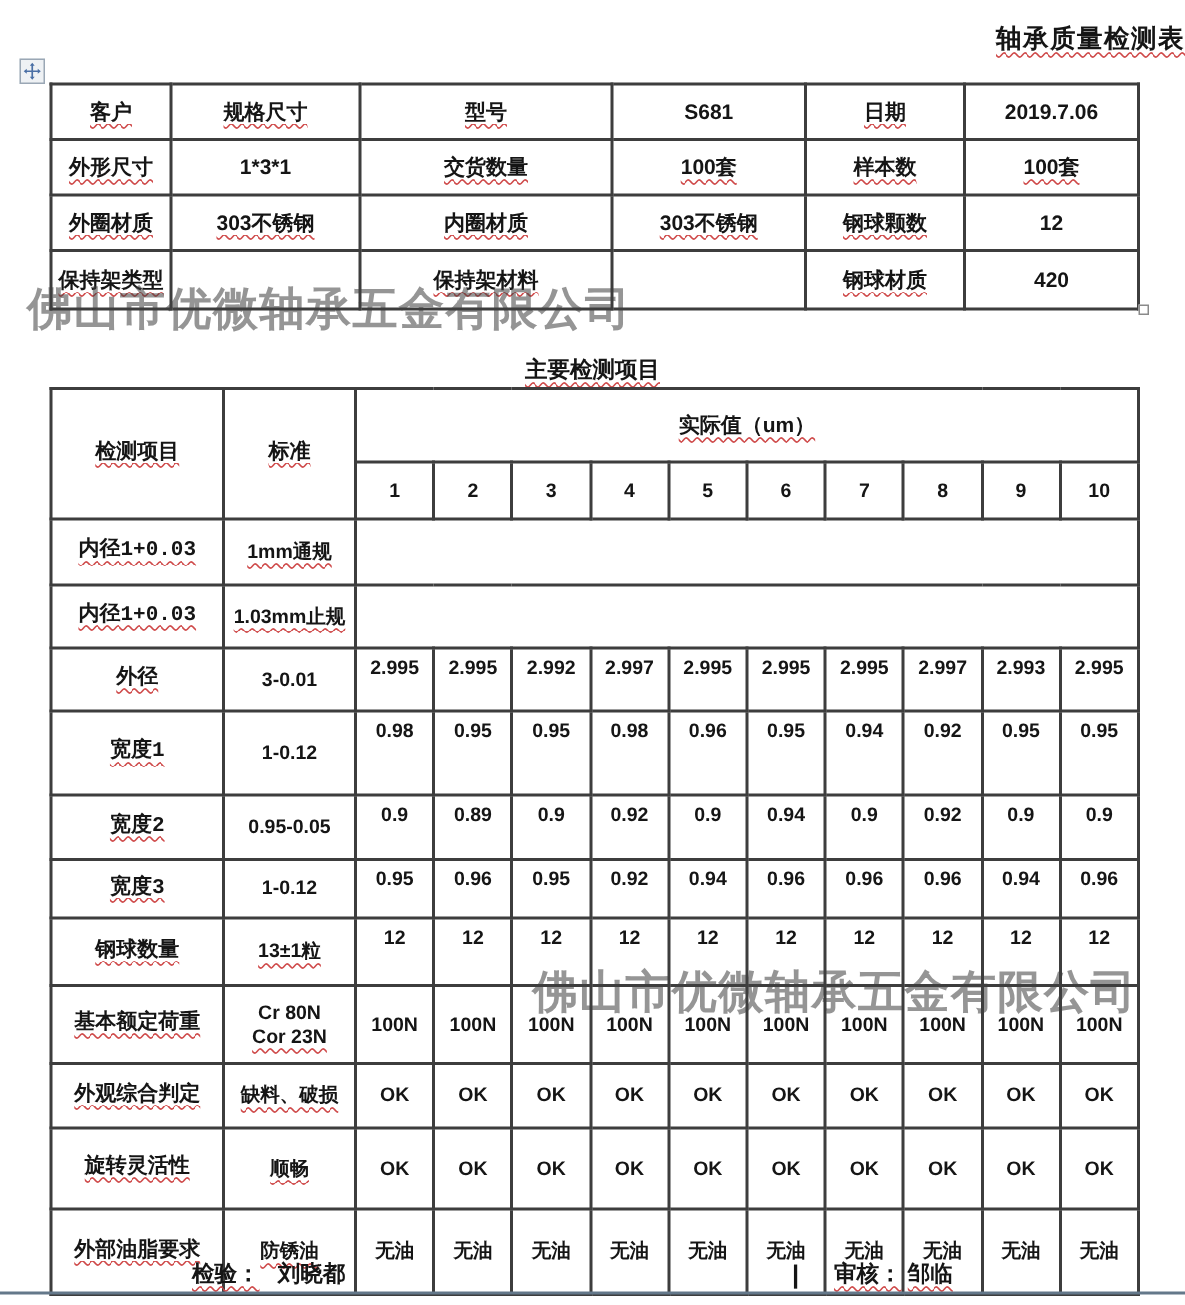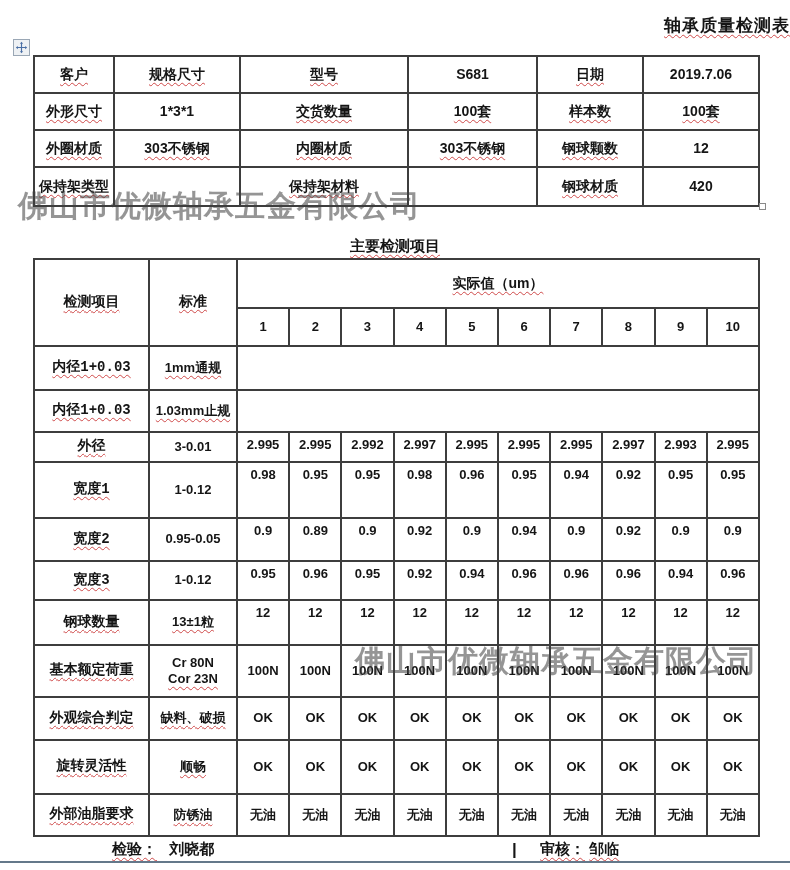--- a/index.html
+++ b/index.html
@@ -47,21 +47,21 @@
   #watermark-top { left:18px; top:186px; }
   #watermark-middle { left:355px; top:641px; }
   #doc-subtitle {
     top:222px; left:0; width:100%; text-align:center; font-size:15px;margin-top:15px;
   }
   #main-table { left:33px; top:258px; width:725px; }
   #main-table td { font-size:13px; }
   #main-table td.item { font-size:14px;font-family:Liberation Mono, monospace; }
   #main-table td.hdr { font-size:14px; }
   tr.vtop td.val { vertical-align:top; padding-top:4px; }
-  #footer { top:840px; left:0; width:672px; height:22px; font-size:15px;padding-left:47px; }
+  #footer { top:840px; left:16px; width:672px; height:22px; font-size:15px;padding-left:47px; }
   #footer .fi { position:absolute; white-space:nowrap; }
   #inspect-group { left:112px; }
   #footer-divider { left:512px; font-size:17px; }
   #review-group { left:540px; }
   #bottom-rule {
     top:861px; left:0; width:790px; height:2px; background:#64788a;
   }
 </style>
 </head>
 <body>
@@ -154,21 +154,21 @@
       <td class="sq item">内径1+0.03</td>
       <td class="sq">1mm通规</td>
       <td colspan="10"></td>
     </tr>
     <tr style="height:42px">
       <td class="sq item">内径1+0.03</td>
       <td class="sq">1.03mm止规</td>
       <td colspan="10"></td>
     </tr>
 
-    <tr class="vtop" style="height:30px">
+    <tr class="vtop" style="height:42px">
       <td class="sq item">外径</td>
       <td>3-0.01</td>
       <td class="val">2.995</td>
       <td class="val">2.995</td>
       <td class="val">2.992</td>
       <td class="val">2.997</td>
       <td class="val">2.995</td>
       <td class="val">2.995</td>
       <td class="val">2.995</td>
       <td class="val">2.997</td>
@@ -269,21 +269,21 @@
       <td class="val">OK</td>
       <td class="val">OK</td>
       <td class="val">OK</td>
       <td class="val">OK</td>
       <td class="val">OK</td>
       <td class="val">OK</td>
       <td class="val">OK</td>
       <td class="val">OK</td>
       <td class="val">OK</td>
     </tr>
-    <tr style="height:42px">
+    <tr style="height:57px">
       <td class="sq item">外部油脂要求</td>
       <td class="sq">防锈油</td>
       <td class="val">无油</td>
       <td class="val">无油</td>
       <td class="val">无油</td>
       <td class="val">无油</td>
       <td class="val">无油</td>
       <td class="val">无油</td>
       <td class="val">无油</td>
       <td class="val">无油</td>

